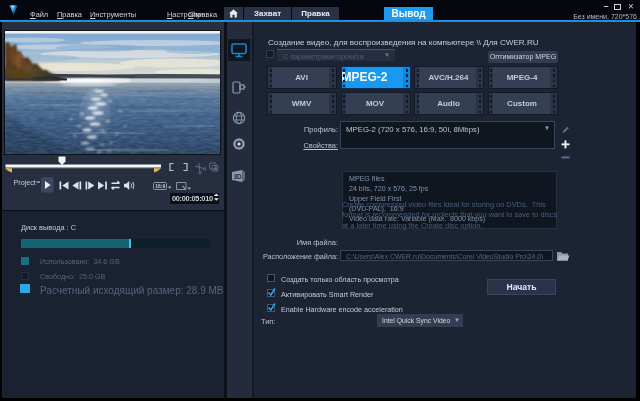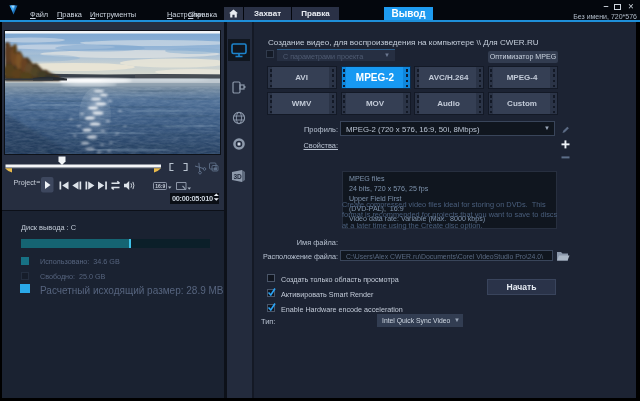--- a/index.html
+++ b/index.html
@@ -327,21 +327,21 @@
     <div class="abs" style="left:269.5px;top:95.0px;width:2.2px;height:2.6px;background:#131926"></div>
     <div class="abs" style="left:332.3px;top:95.0px;width:2.2px;height:2.6px;background:#131926"></div>
     <div class="abs" style="left:269.5px;top:100.3px;width:2.2px;height:2.6px;background:#131926"></div>
     <div class="abs" style="left:332.3px;top:100.3px;width:2.2px;height:2.6px;background:#131926"></div>
     <div class="abs" style="left:269.5px;top:105.6px;width:2.2px;height:2.6px;background:#131926"></div>
     <div class="abs" style="left:332.3px;top:105.6px;width:2.2px;height:2.6px;background:#131926"></div>
     <div class="abs" style="left:269.5px;top:110.9px;width:2.2px;height:2.6px;background:#131926"></div>
     <div class="abs" style="left:332.3px;top:110.9px;width:2.2px;height:2.6px;background:#131926"></div>
   <div class="abs" style="left:340.5px;top:66px;width:70px;height:23px;background:#0f86db;border:1px solid #0b2c4d;border-left-width:1.5px;border-right-width:1.5px;">
       <div class="abs" style="left:4px;top:0;width:57px;height:21px;background:#1799f2;"></div>
-      <div class="abs" style="left:0;top:0;width:67px;height:21px;text-align:center;line-height:21px;font-size:10px;font-weight:bold;color:#ffffff;">MPEG-2</div>
+      <div class="abs" style="left:0;top:0;width:67px;height:21px;line-height:21px;font-size:12px;font-weight:bold;color:#ffffff;">MPEG-2</div>
     </div>
     <div class="abs" style="left:343.0px;top:69.0px;width:2.2px;height:2.6px;background:#0b1c33"></div>
     <div class="abs" style="left:405.8px;top:69.0px;width:2.2px;height:2.6px;background:#0b1c33"></div>
     <div class="abs" style="left:343.0px;top:74.3px;width:2.2px;height:2.6px;background:#0b1c33"></div>
     <div class="abs" style="left:405.8px;top:74.3px;width:2.2px;height:2.6px;background:#0b1c33"></div>
     <div class="abs" style="left:343.0px;top:79.6px;width:2.2px;height:2.6px;background:#0b1c33"></div>
     <div class="abs" style="left:405.8px;top:79.6px;width:2.2px;height:2.6px;background:#0b1c33"></div>
     <div class="abs" style="left:343.0px;top:84.9px;width:2.2px;height:2.6px;background:#0b1c33"></div>
     <div class="abs" style="left:405.8px;top:84.9px;width:2.2px;height:2.6px;background:#0b1c33"></div>
   <div class="abs" style="left:340.5px;top:92px;width:70px;height:23px;background:#2b3447;border:1px solid #131926;border-left-width:1.5px;border-right-width:1.5px;">
@@ -399,21 +399,21 @@
     <div class="abs" style="left:490.0px;top:95.0px;width:2.2px;height:2.6px;background:#131926"></div>
     <div class="abs" style="left:552.8px;top:95.0px;width:2.2px;height:2.6px;background:#131926"></div>
     <div class="abs" style="left:490.0px;top:100.3px;width:2.2px;height:2.6px;background:#131926"></div>
     <div class="abs" style="left:552.8px;top:100.3px;width:2.2px;height:2.6px;background:#131926"></div>
     <div class="abs" style="left:490.0px;top:105.6px;width:2.2px;height:2.6px;background:#131926"></div>
     <div class="abs" style="left:552.8px;top:105.6px;width:2.2px;height:2.6px;background:#131926"></div>
     <div class="abs" style="left:490.0px;top:110.9px;width:2.2px;height:2.6px;background:#131926"></div>
     <div class="abs" style="left:552.8px;top:110.9px;width:2.2px;height:2.6px;background:#131926"></div>
 
   <div class="abs" style="left:254px;top:125px;width:84px;text-align:right;font-size:7.4px;color:#b9c3d2;">Профиль:</div>
-  <div class="abs" style="left:340px;top:121px;width:215px;height:15px;background:#10161f;border:1px solid #39455a;">
+  <div class="abs" style="left:340px;top:121px;width:215px;height:28px;background:#10161f;border:1px solid #39455a;">
     <span style="position:absolute;left:5px;top:2.5px;font-size:7.8px;color:#b9c3d2;">MPEG-2 (720 x 576, 16:9, 50i, 8Mbps)</span>
     <span style="position:absolute;right:4px;top:3px;font-size:6px;color:#9aa6b8;">▼</span>
   </div>
   <svg class="abs" style="left:561px;top:125px;" width="9" height="10" viewBox="0 0 12 12">
     <path d="M2 10 L3 7 L8.5 1.5 L10.5 3.5 L5 9 Z" fill="#5b6b85"></path>
   </svg>
 
   <div class="abs" style="left:254px;top:141px;width:84px;text-align:right;font-size:7.4px;color:#b9c3d2;text-decoration:underline;">Свойства:</div>
   <div class="abs" style="left:342px;top:139px;width:215px;height:58px;background:#10161f;border:1px solid #272f3f;margin-top:32px;">
     <div style="position:absolute;left:6px;top:3px;font-size:7.1px;line-height:9.9px;color:#7e93ad;">

